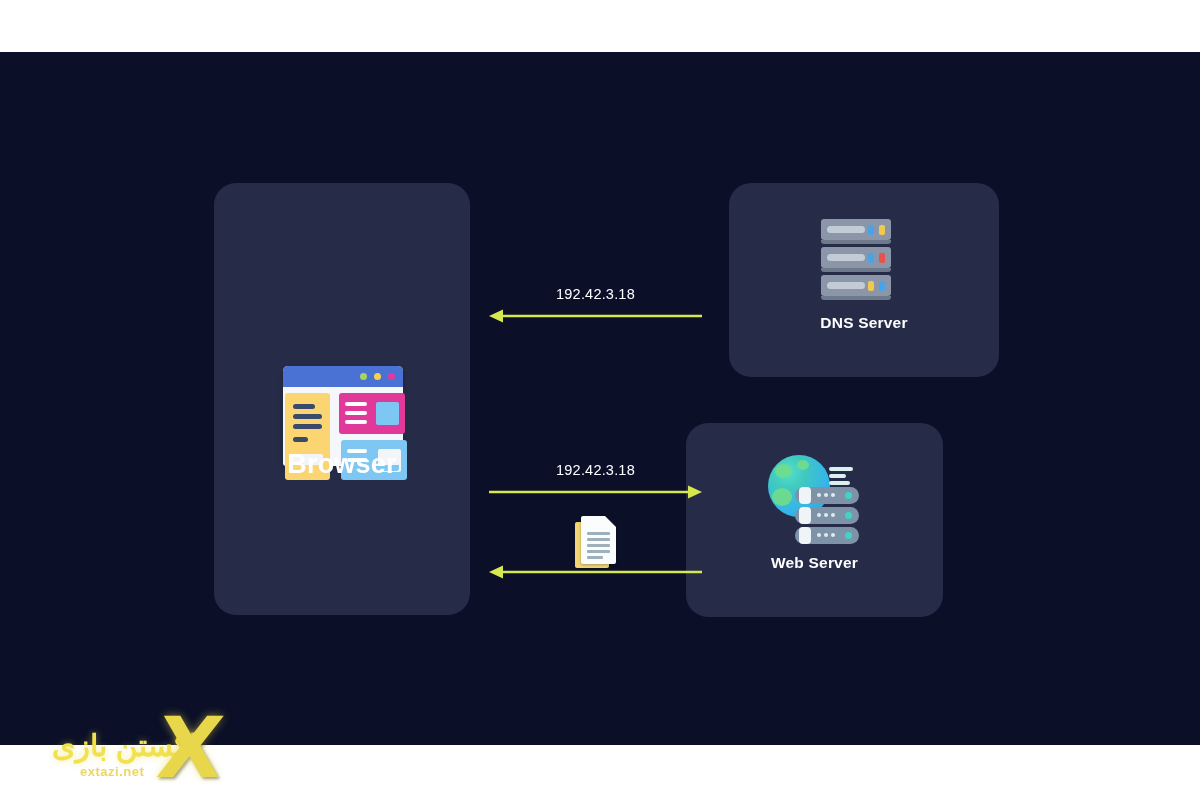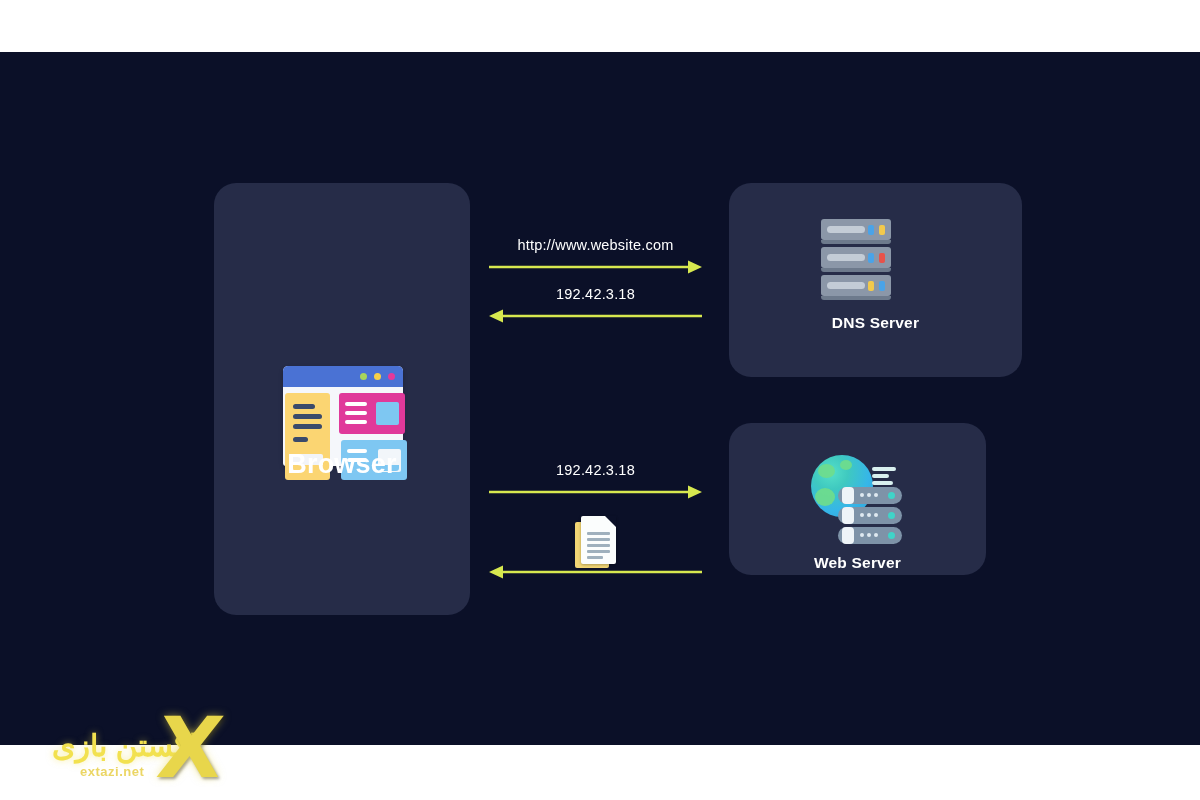--- a/index.html
+++ b/index.html
@@ -20,22 +20,22 @@
     overflow:hidden;
   }
 
   
   .card {
     position:absolute;
     background:#262c48;
     border-radius:22px;
   }
   #browser-card { left:214px; top:131px; width:256px; height:432px; }
-  #dns-card     { left:729px; top:131px; width:293px; height:194px; }
-  #web-card     { left:729px; top:371px; width:257px; height:152px; }
+  #dns-card     { left:729px; top:131px; width:270px; height:194px; }
+  #web-card     { left:686px; top:371px; width:257px; height:194px; }
 
   .card-label {
     position:absolute;
     left:0; width:100%;
     text-align:center;
     color:#ffffff;
     font-weight:bold;
     letter-spacing:.2px;
   }
   #browser-label { top:266px; font-size:27px; }
@@ -344,27 +344,20 @@
             <i></i>
             <i></i>
             <i></i>
           </span>
         <span class="wrack-ind"></span>
       </div>
     </div>
     <div class="card-label" id="web-label">Web Server</div>
   </div>
 
-  <div class="arrow-group" id="ag1">
-    <div class="arrow-label" style="top:0">http://www.website.com</div>
-    <svg class="arrow-svg" width="215" height="40" viewBox="0 0 215 40">
-      <line x1="1" y1="30" x2="202" y2="30" stroke="#d7e84f" stroke-width="2.4"></line>
-      <polygon points="200,23.5 214,30 200,36.5" fill="#d7e84f"></polygon>
-    </svg>
-  </div>
 
   <div class="arrow-group" id="ag2">
     <div class="arrow-label" style="top:0">192.42.3.18</div>
     <svg class="arrow-svg" width="215" height="40" viewBox="0 0 215 40">
       <line x1="13" y1="30" x2="214" y2="30" stroke="#d7e84f" stroke-width="2.4"></line>
       <polygon points="15,23.5 1,30 15,36.5" fill="#d7e84f"></polygon>
     </svg>
   </div>
 
   <div class="arrow-group" id="ag3">

